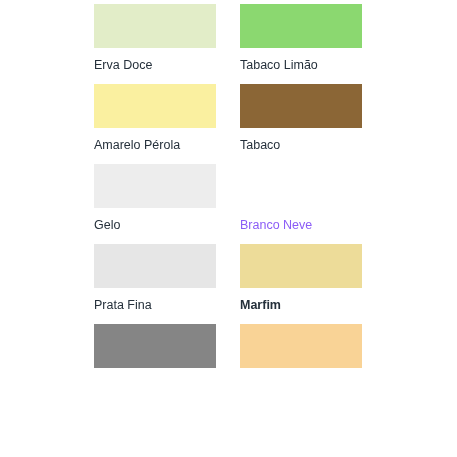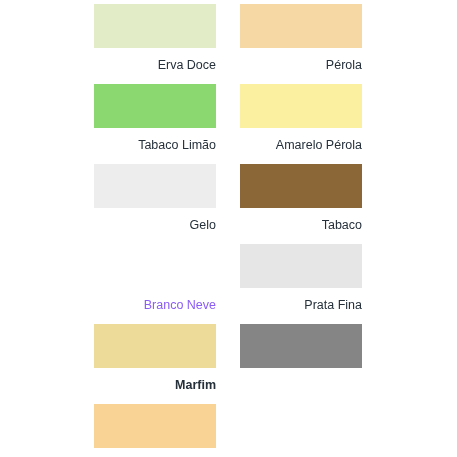--- a/index.html
+++ b/index.html
@@ -22,21 +22,21 @@
     display: grid;
     grid-template-columns: 122px 122px;
     column-gap: 24px;
     grid-auto-rows: 80px;
     align-content: start;
   }
 
   .swatch-cell {
     display: flex;
     flex-direction: column;
-    align-items: flex-end;
+    align-items: flex-start;
   }
 
   .swatch-chip {
     width: 122px;
     height: 44px;
     flex: none;
   }
 
   .swatch-label {
     margin-top: 9px;
@@ -49,38 +49,34 @@
 </style>
 </head>
 <body>
 
 <div id="palette-grid" style="background: rgb(255, 255, 255);">
     <div class="swatch-cell">
       <div class="swatch-chip" style="background: rgb(226, 237, 200);"></div>
       <div class="swatch-label" style="color: rgb(37, 48, 59);">Erva Doce</div>
     </div>
     <div class="swatch-cell">
-      <div class="swatch-chip" style="background: rgb(245, 216, 164);"></div>
-      <div class="swatch-label" style="color: rgb(37, 48, 59);">Pérola</div>
-    </div>
-    <div class="swatch-cell">
       <div class="swatch-chip" style="background: rgb(139, 216, 112);"></div>
       <div class="swatch-label" style="color: rgb(37, 48, 59);">Tabaco Limão</div>
     </div>
     <div class="swatch-cell">
       <div class="swatch-chip" style="background: rgb(250, 240, 160);"></div>
       <div class="swatch-label" style="color: rgb(37, 48, 59);">Amarelo Pérola</div>
     </div>
     <div class="swatch-cell">
+      <div class="swatch-chip" style="background: rgb(139, 102, 54);"></div>
+      <div class="swatch-label" style="color: rgb(37, 48, 59);">Tabaco</div>
+    </div>
+    <div class="swatch-cell">
       <div class="swatch-chip" style="background: rgb(237, 237, 237);"></div>
       <div class="swatch-label" style="color: rgb(37, 48, 59);">Gelo</div>
-    </div>
-    <div class="swatch-cell">
-      <div class="swatch-chip" style="background: rgb(139, 102, 54);"></div>
-      <div class="swatch-label" style="color: rgb(37, 48, 59);">Tabaco</div>
     </div>
     <div class="swatch-cell">
       <div class="swatch-chip" style="background: rgb(255, 255, 255);"></div>
       <div class="swatch-label" style="color: #8b5cf6;">Branco Neve</div>
     </div>
     <div class="swatch-cell">
       <div class="swatch-chip" style="background: rgb(230, 230, 230);"></div>
       <div class="swatch-label" style="color: rgb(37, 48, 59);">Prata Fina</div>
     </div>
     <div class="swatch-cell">

